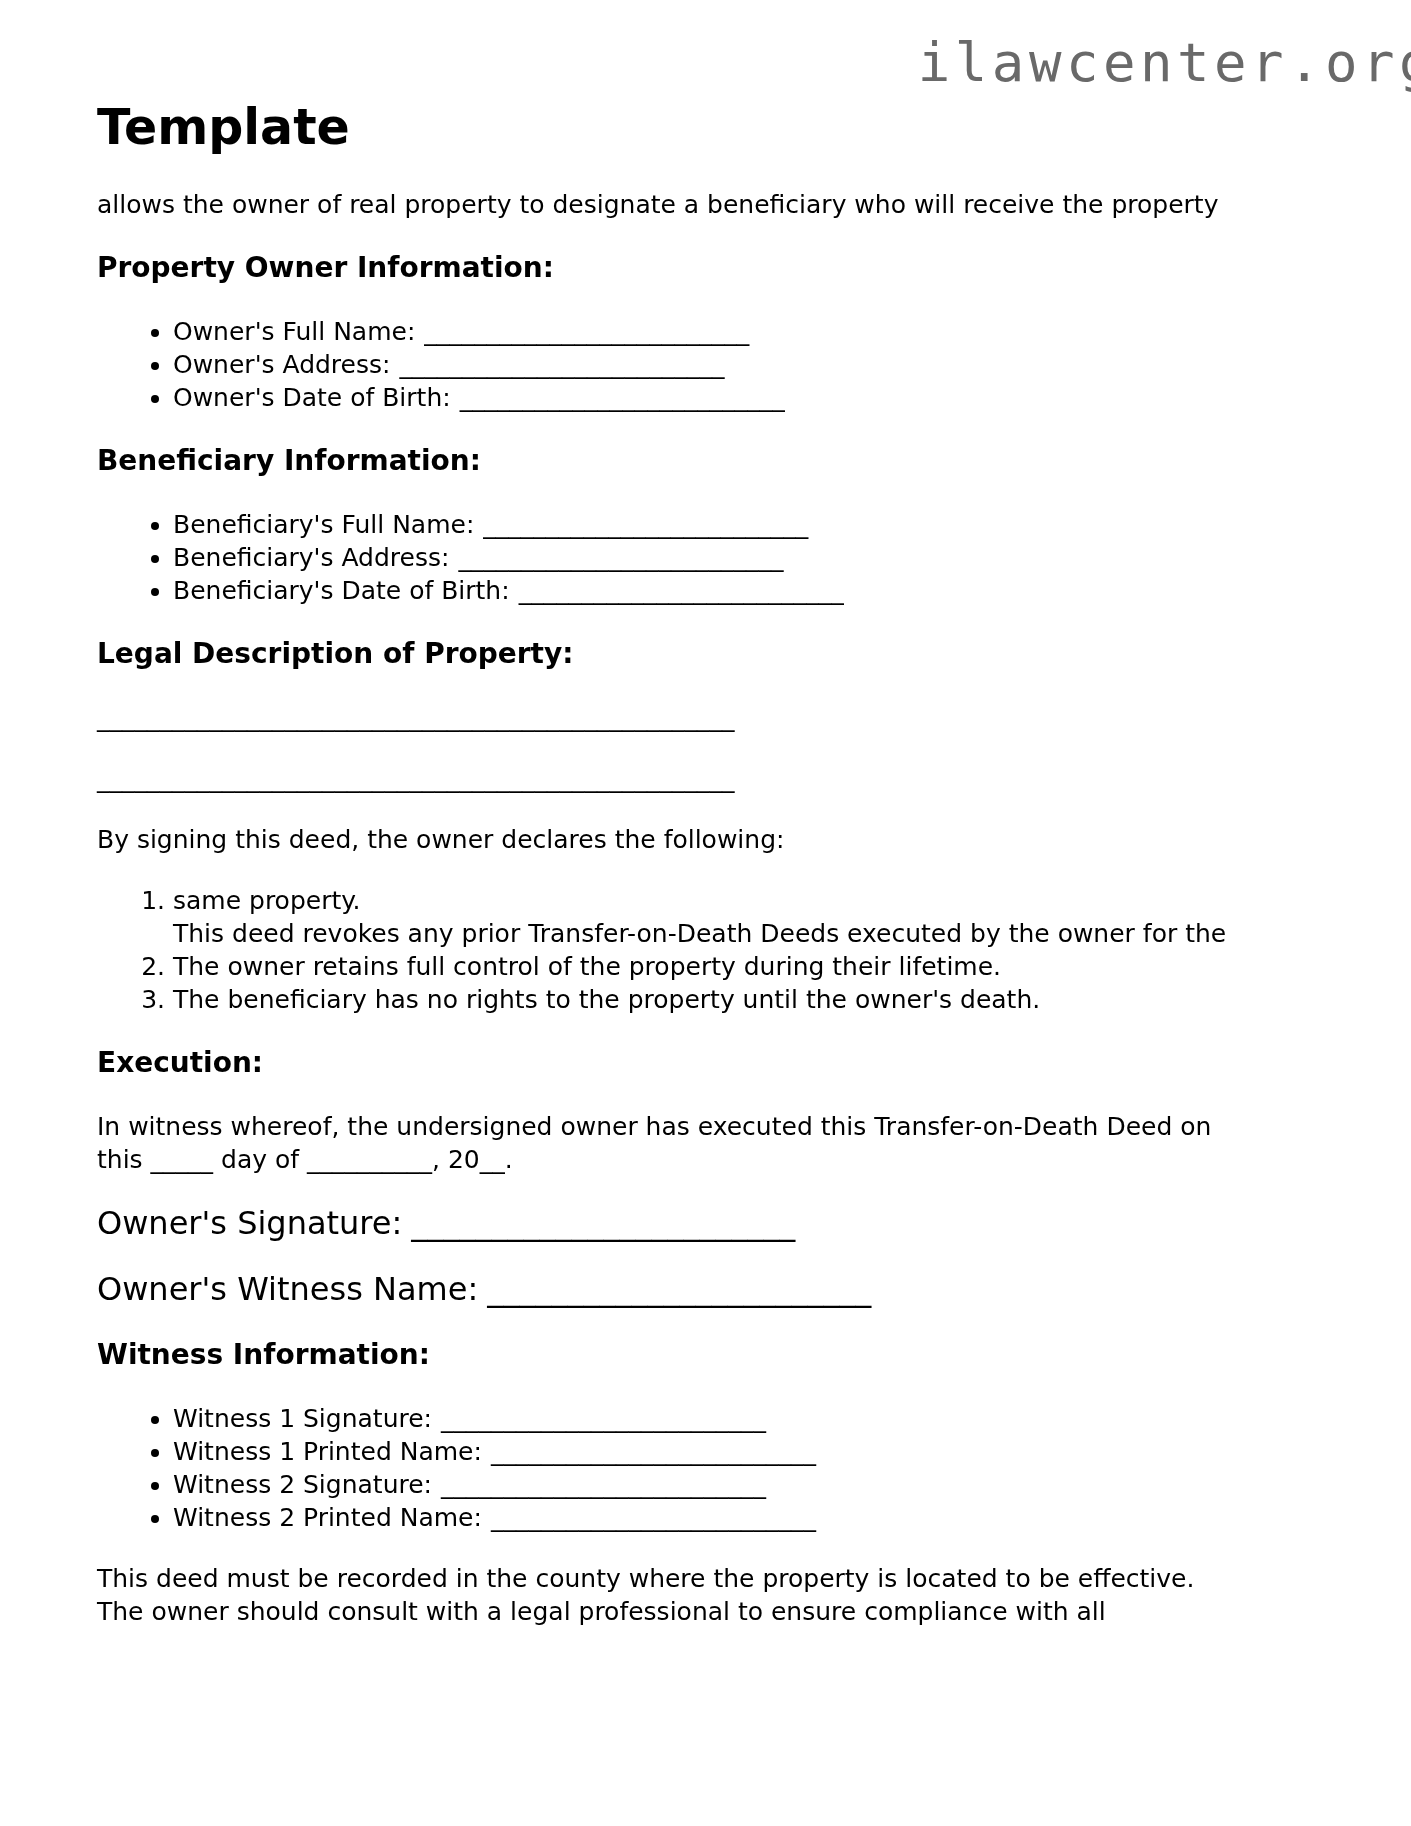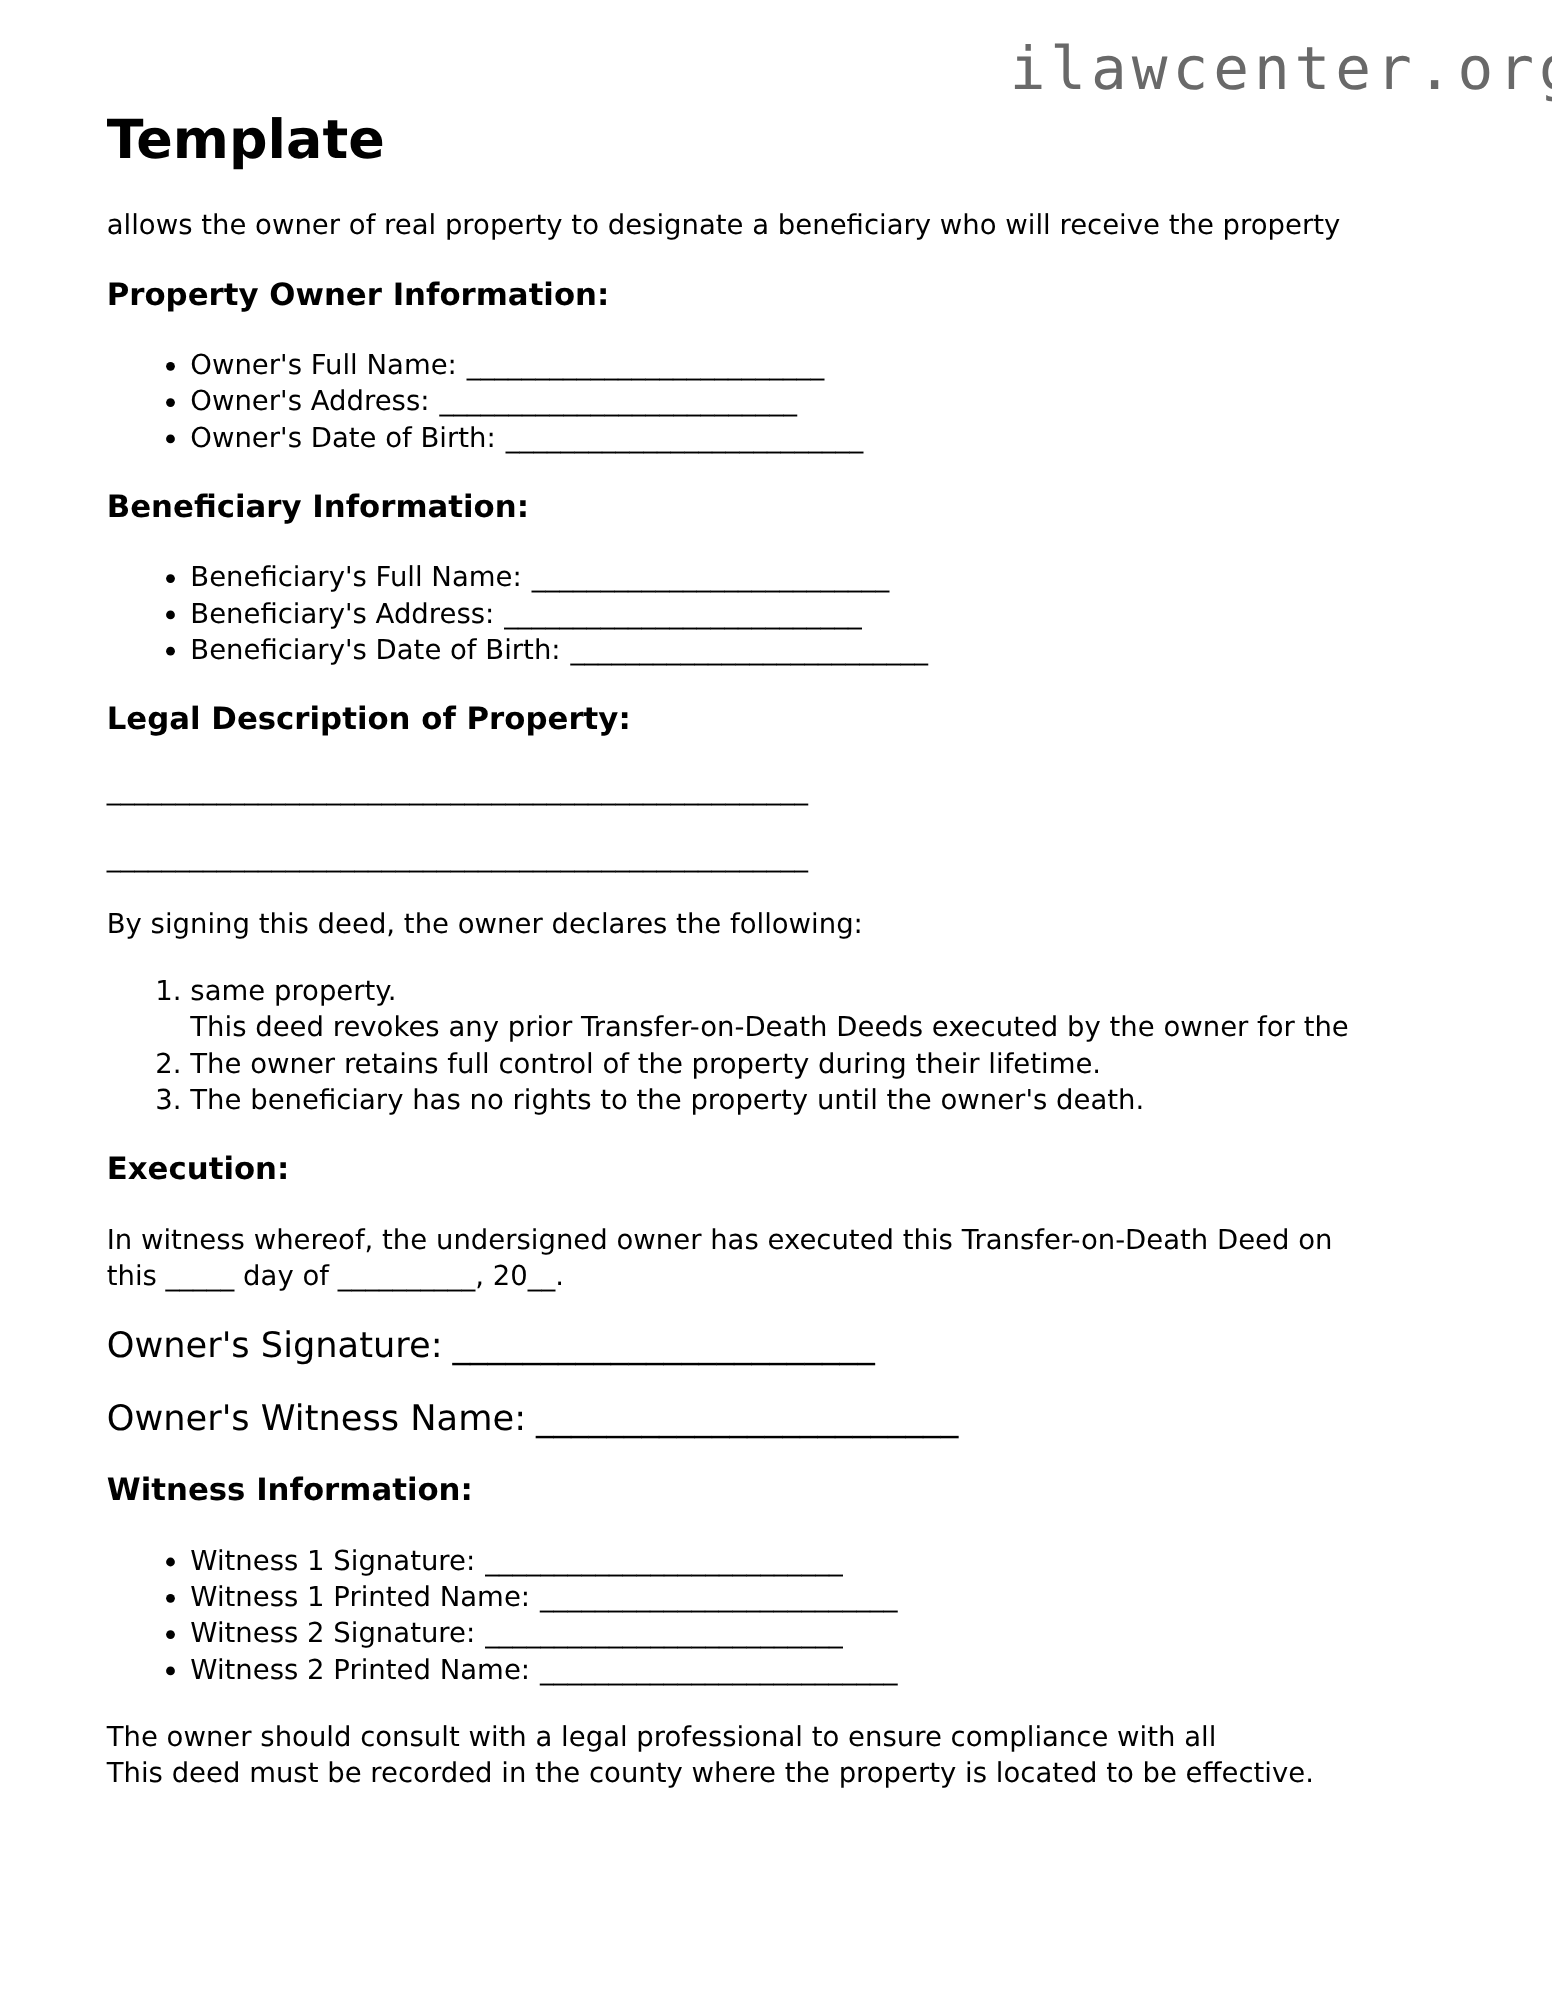--- a/index.html
+++ b/index.html
@@ -135,17 +135,17 @@
   <h3 class="sec">Witness Information:</h3>
 
   <ul class="fields">
     <li><span>Witness 1 Signature:</span><span class="blank">__________________________</span></li>
     <li><span>Witness 1 Printed Name:</span><span class="blank">__________________________</span></li>
     <li><span>Witness 2 Signature:</span><span class="blank">__________________________</span></li>
     <li><span>Witness 2 Printed Name:</span><span class="blank">__________________________</span></li>
   </ul>
 
   <p class="para">
+    <span class="line">This deed must be recorded in the county where the property is located to be effective.</span>
     <span class="line">The owner should consult with a legal professional to ensure compliance with all</span>
-    <span class="line">This deed must be recorded in the county where the property is located to be effective.</span>
   </p>
 
 </div>
 
 </body></html>

